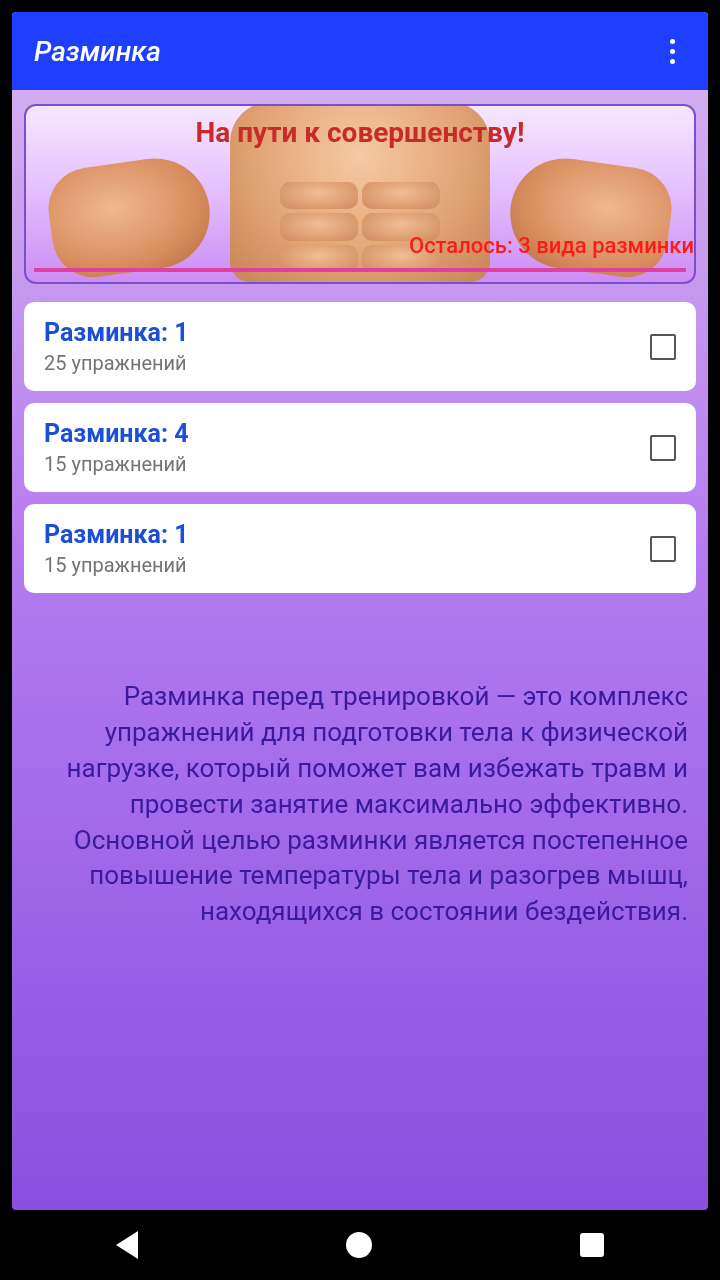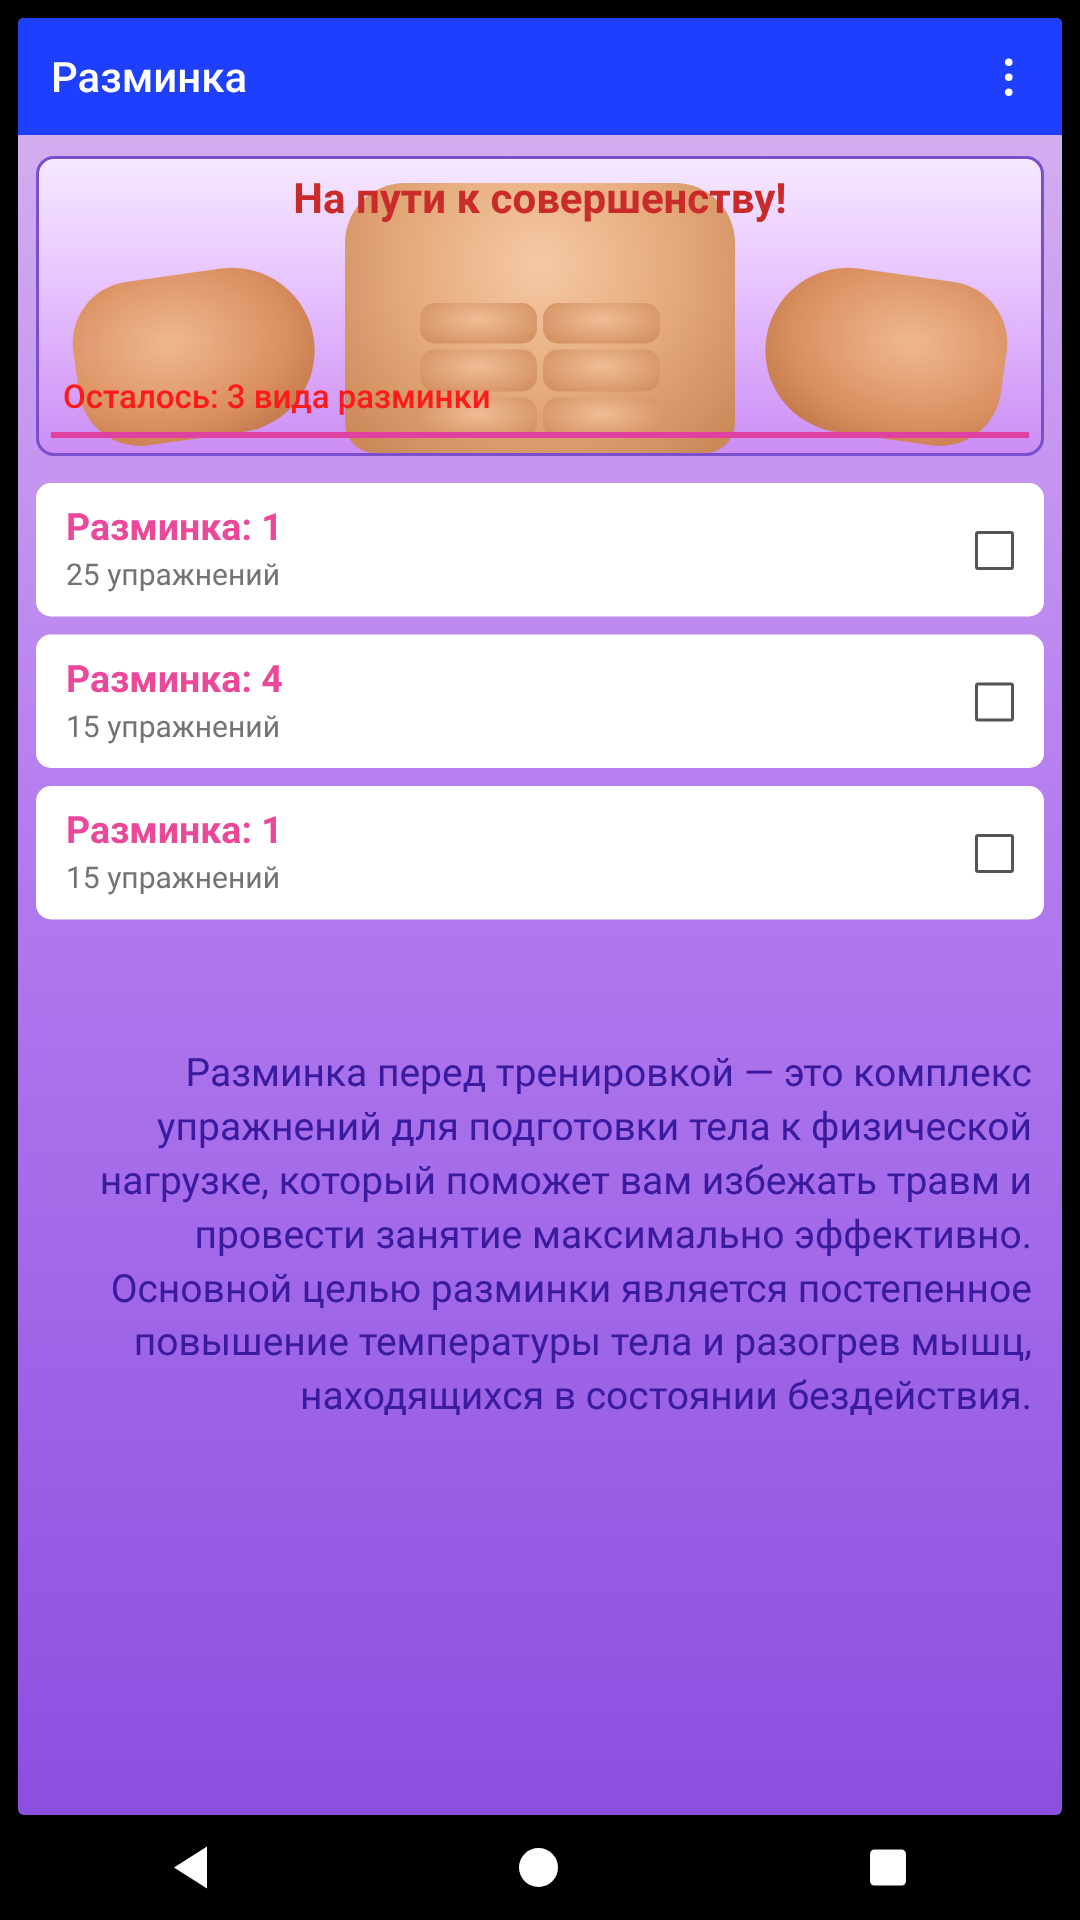--- a/index.html
+++ b/index.html
@@ -25,20 +25,21 @@
     display: flex;
     flex-direction: column;
   }
   .app-bar {
     background: #1f3fff;
     height: 78px;
     display: flex;
     align-items: center;
     justify-content: space-between;
     padding: 0 22px 0 22px;
+    font-style: italic;
   }
   .app-title {
     color: #fff;
     font-size: 28px;
     font-weight: 500;
   }
   .more-icon {
     width: 28px;
     height: 28px;
     display: flex;
@@ -54,21 +55,21 @@
     border-radius: 50%;
   }
   .content {
     flex: 1;
     padding: 14px 12px;
     overflow-y: auto;
   }
   .hero-card {
     border: 2px solid #7a4fce;
     border-radius: 12px;
-    height: 200px;
+    height: 180px;
     position: relative;
     overflow: hidden;
     background: linear-gradient(to bottom, #f5e8ff 0%, #e8c6ff 40%, #cc8df5 100%);
   }
   .hero-body {
     position: absolute;
     inset: 0;
     display: flex;
     justify-content: center;
     align-items: flex-end;
@@ -121,21 +122,21 @@
     text-align: center;
     color: #c92a2a;
     font-size: 28px;
     font-weight: 700;
     z-index: 3;
   }
   .hero-sub {
     position: absolute;
     bottom: 24px;
     left: 16px; right: 0;
-    text-align: left;
+    text-align: right;
     color: #ff1a1a;
     font-size: 22px;
     font-weight: 500;
     z-index: 3;
   }
   .hero-line {
     position: absolute;
     bottom: 10px;
     left: 8px; right: 8px;
     height: 4px;
@@ -150,21 +151,21 @@
     border-radius: 10px;
     padding: 16px 20px;
     margin-bottom: 12px;
     display: flex;
     align-items: center;
     justify-content: space-between;
   }
   .item-text .title {
     font-size: 25px;
     font-weight: 700;
-    color: #ec4899;
+    color: #1d4ed8;
   }
   .item-text .sub {
     font-size: 20px;
     color: #737373;
     margin-top: 4px;
   }
   .checkbox {
     width: 26px;
     height: 26px;
     border: 2.5px solid #555;

